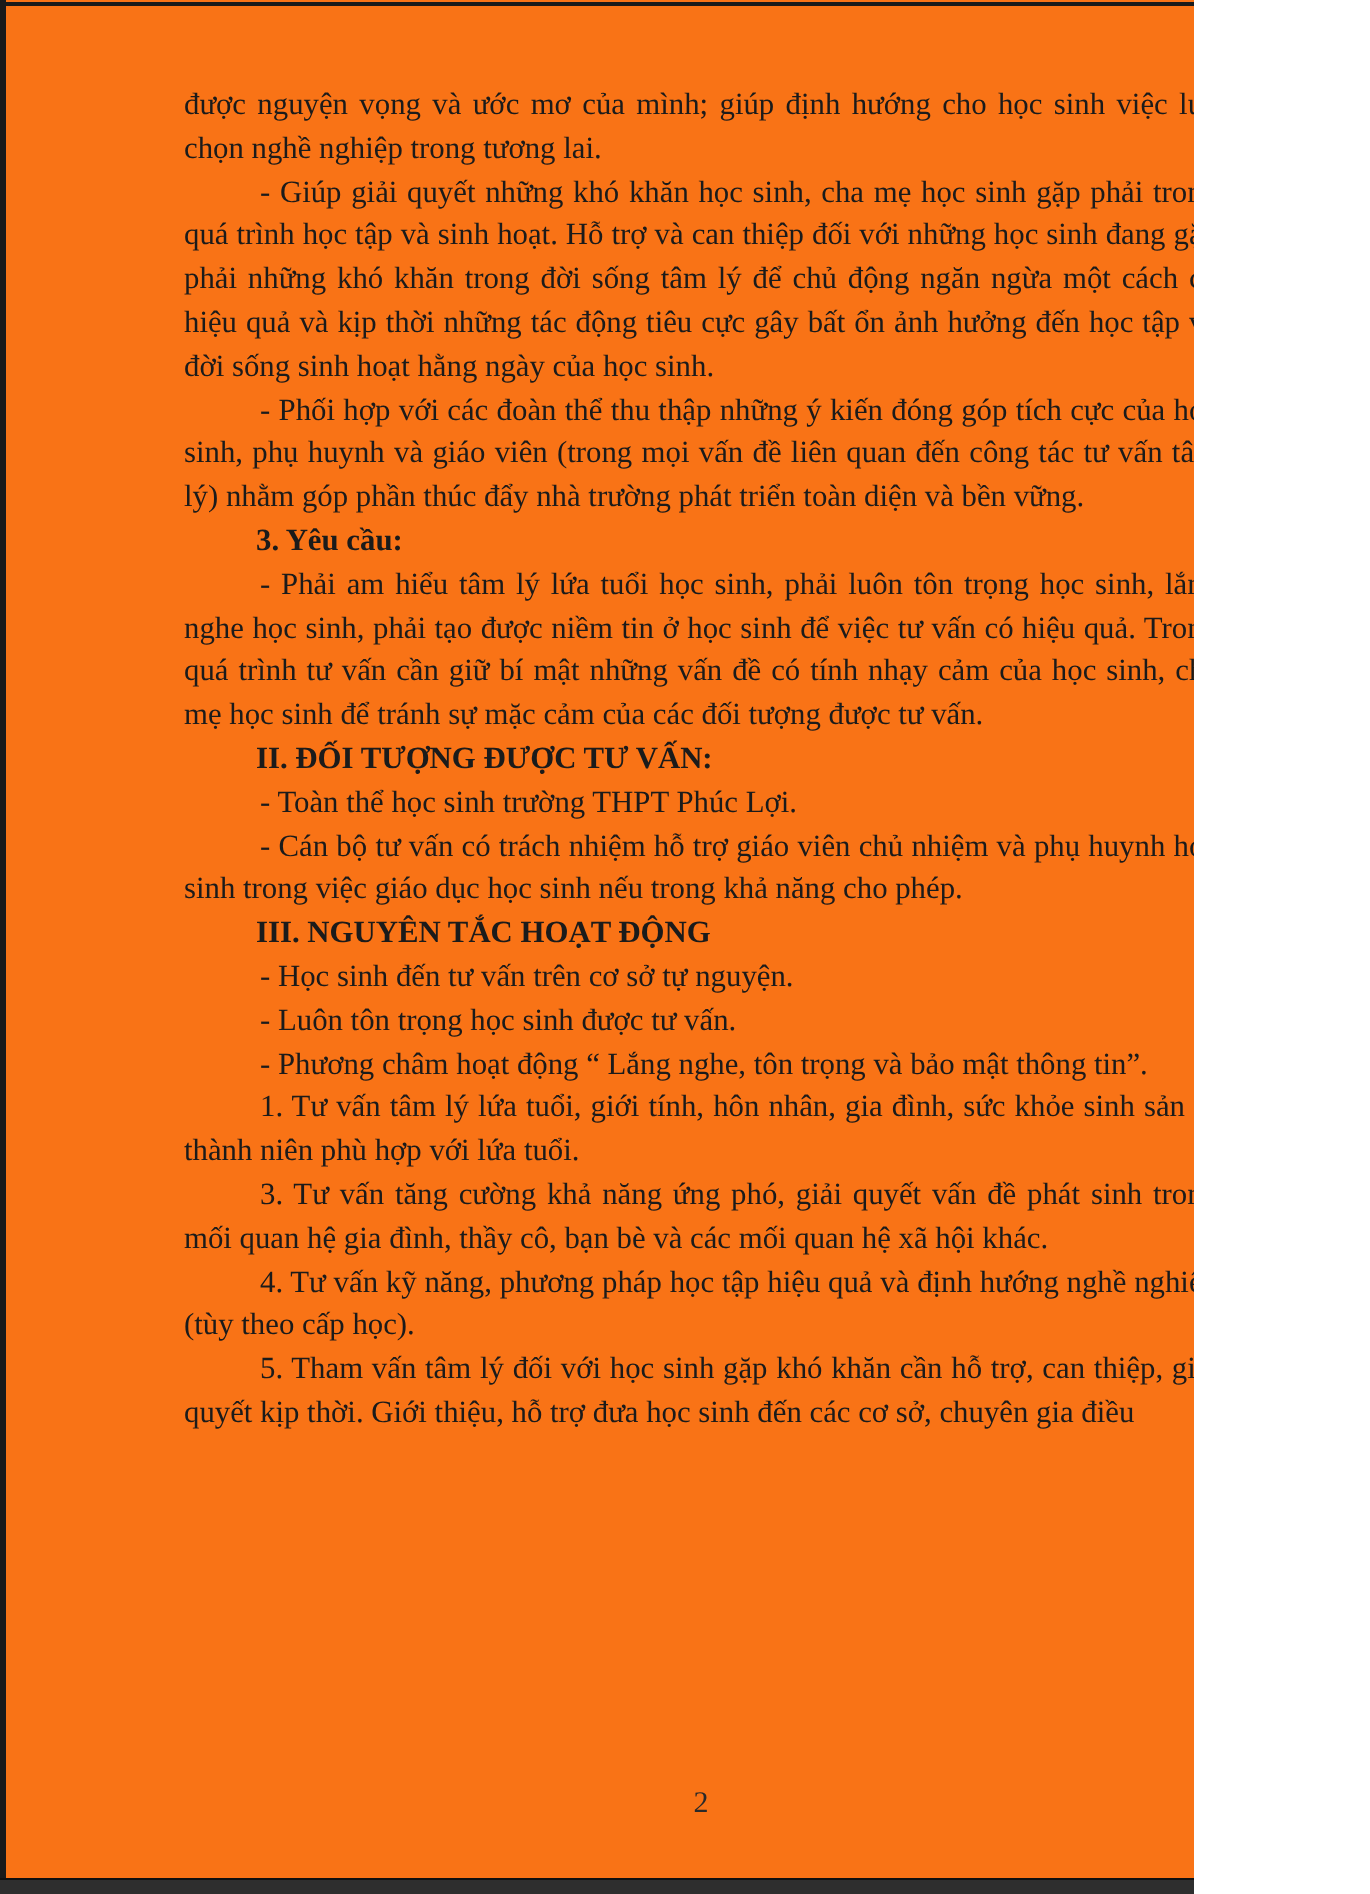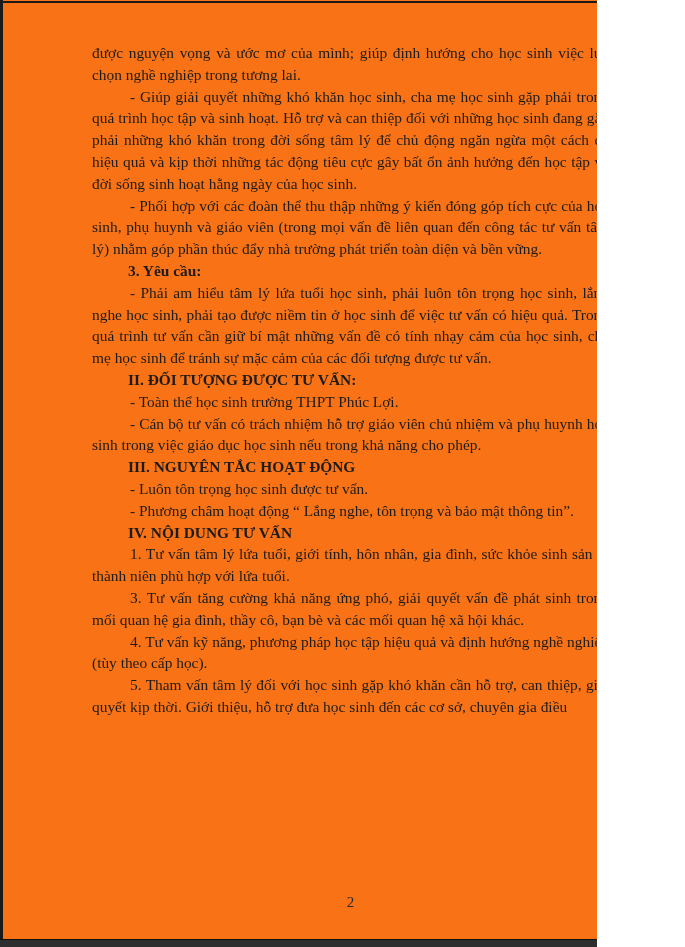--- a/index.html
+++ b/index.html
@@ -75,23 +75,23 @@
 
   <p class="block continuation">được nguyện vọng và ước mơ của mình; giúp định hướng cho học sinh việc lựa chọn nghề nghiệp trong tương lai.</p>
       <p class="block paragraph">- Giúp giải quyết những khó khăn học sinh, cha mẹ học sinh gặp phải trong quá trình học tập và sinh hoạt. Hỗ trợ và can thiệp đối với những học sinh đang gặp phải những khó khăn trong đời sống tâm lý để chủ động ngăn ngừa một cách có hiệu quả và kịp thời những tác động tiêu cực gây bất ổn ảnh hưởng đến học tập và đời sống sinh hoạt hằng ngày của học sinh.</p>
       <p class="block paragraph">- Phối hợp với các đoàn thể thu thập những ý kiến đóng góp tích cực của học sinh, phụ huynh và giáo viên (trong mọi vấn đề liên quan đến công tác tư vấn tâm lý) nhằm góp phần thúc đẩy nhà trường phát triển toàn diện và bền vững.</p>
       <p class="block heading">3. Yêu cầu:</p>
       <p class="block paragraph">- Phải am hiểu tâm lý lứa tuổi học sinh, phải luôn tôn trọng học sinh, lắng nghe học sinh, phải tạo được niềm tin ở học sinh để việc tư vấn có hiệu quả. Trong quá trình tư vấn cần giữ bí mật những vấn đề có tính nhạy cảm của học sinh, cha mẹ học sinh để tránh sự mặc cảm của các đối tượng được tư vấn.</p>
       <p class="block heading">II. ĐỐI TƯỢNG ĐƯỢC TƯ VẤN:</p>
       <p class="block paragraph">- Toàn thể học sinh trường THPT Phúc Lợi.</p>
       <p class="block paragraph">- Cán bộ tư vấn có trách nhiệm hỗ trợ giáo viên chủ nhiệm và phụ huynh học sinh trong việc giáo dục học sinh nếu trong khả năng cho phép.</p>
       <p class="block heading">III. NGUYÊN TẮC HOẠT ĐỘNG</p>
+      <p class="block paragraph">- Học sinh đến tư vấn trên cơ sở tự nguyện.</p>
       <p class="block paragraph">- Luôn tôn trọng học sinh được tư vấn.</p>
       <p class="block paragraph">- Phương châm hoạt động “ Lắng nghe, tôn trọng và bảo mật thông tin”.</p>
-      <p class="block heading">IV. NỘI DUNG TƯ VẤN</p>
       <p class="block paragraph">1. Tư vấn tâm lý lứa tuổi, giới tính, hôn nhân, gia đình, sức khỏe sinh sản vị thành niên phù hợp với lứa tuổi.</p>
       <p class="block paragraph">3. Tư vấn tăng cường khả năng ứng phó, giải quyết vấn đề phát sinh trong mối quan hệ gia đình, thầy cô, bạn bè và các mối quan hệ xã hội khác.</p>
       <p class="block paragraph">4. Tư vấn kỹ năng, phương pháp học tập hiệu quả và định hướng nghề nghiệp (tùy theo cấp học).</p>
       <p class="block paragraph">5. Tham vấn tâm lý đối với học sinh gặp khó khăn cần hỗ trợ, can thiệp, giải quyết kịp thời. Giới thiệu, hỗ trợ đưa học sinh đến các cơ sở, chuyên gia điều</p>
     </div>
 
   <div class="page-number">2</div>
 </div>
 
 </body></html>

